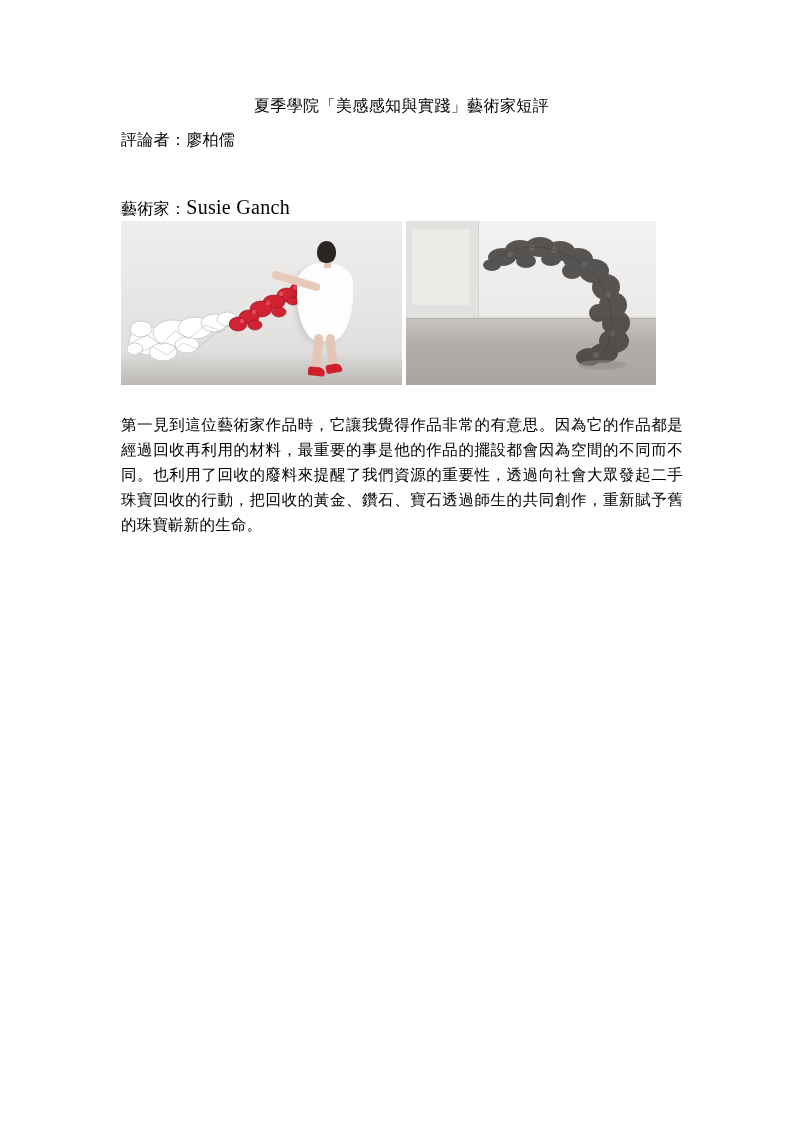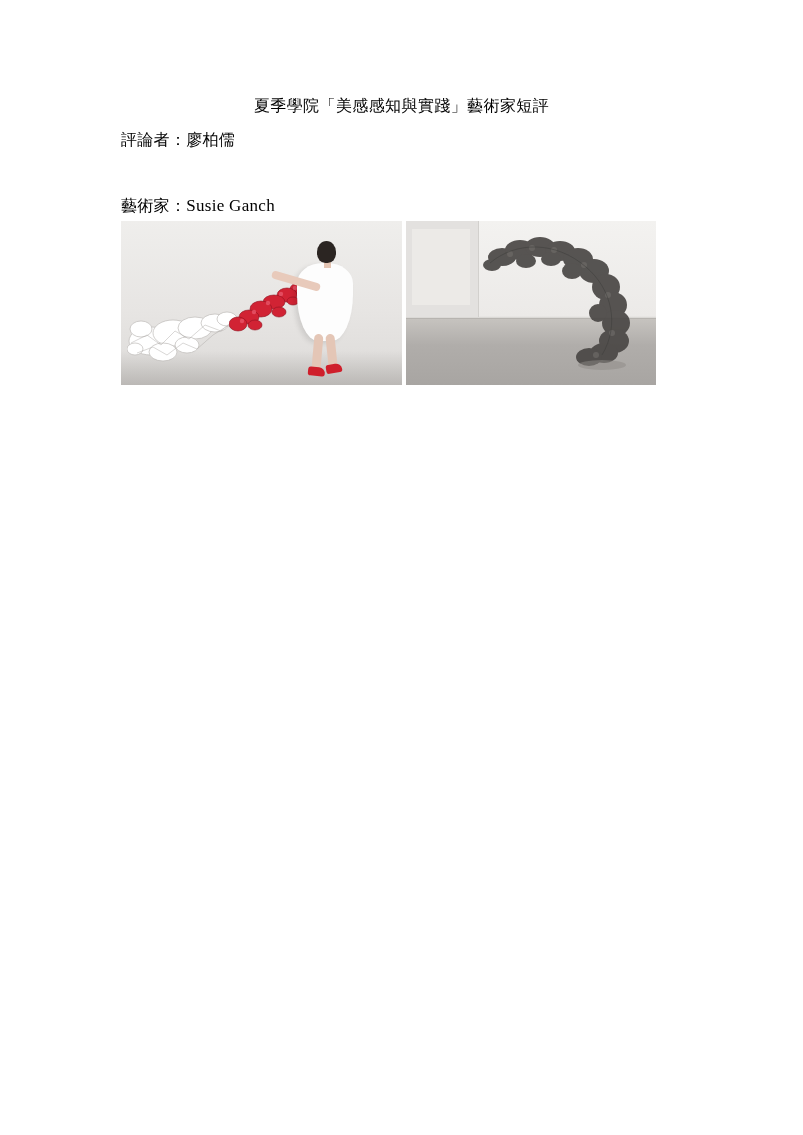--- a/index.html
+++ b/index.html
@@ -35,21 +35,21 @@
     position: absolute;
     left: 121px;
     font-size: 16px;
     letter-spacing: 0.3px;
     white-space: nowrap;
   }
   .reviewer-line { top: 130px; }
   .artist-line { top: 196px; }
 
   .artist-name {
-    font-size: 17px;
+    font-size: 20px;
   }
 
   .images-row {
     position: absolute;
     top: 221px;
     left: 121px;
     width: 535px;
     height: 164px;
     display: flex;
     gap: 4px;
@@ -275,14 +275,15 @@
         </g>
         <g fill="none" stroke="#3c3a38" stroke-width="0.8" opacity="0.6">
           <path d="M84 42 C110 20, 150 20, 180 46 C206 68, 214 104, 196 134"></path>
         </g>
         <ellipse cx="196" cy="144" rx="24" ry="5" fill="#8d8a86" opacity="0.5"></ellipse>
       </svg>
     </div>
 
   </div>
 
+  <div class="body-text">第一見到這位藝術家作品時，它讓我覺得作品非常的有意思。因為它的作品都是經過回收再利用的材料，最重要的事是他的作品的擺設都會因為空間的不同而不同。也利用了回收的廢料來提醒了我們資源的重要性，透過向社會大眾發起二手珠寶回收的行動，把回收的黃金、鑽石、寶石透過師生的共同創作，重新賦予舊的珠寶嶄新的生命。</div>
 
 </div>
 
 </body></html>

